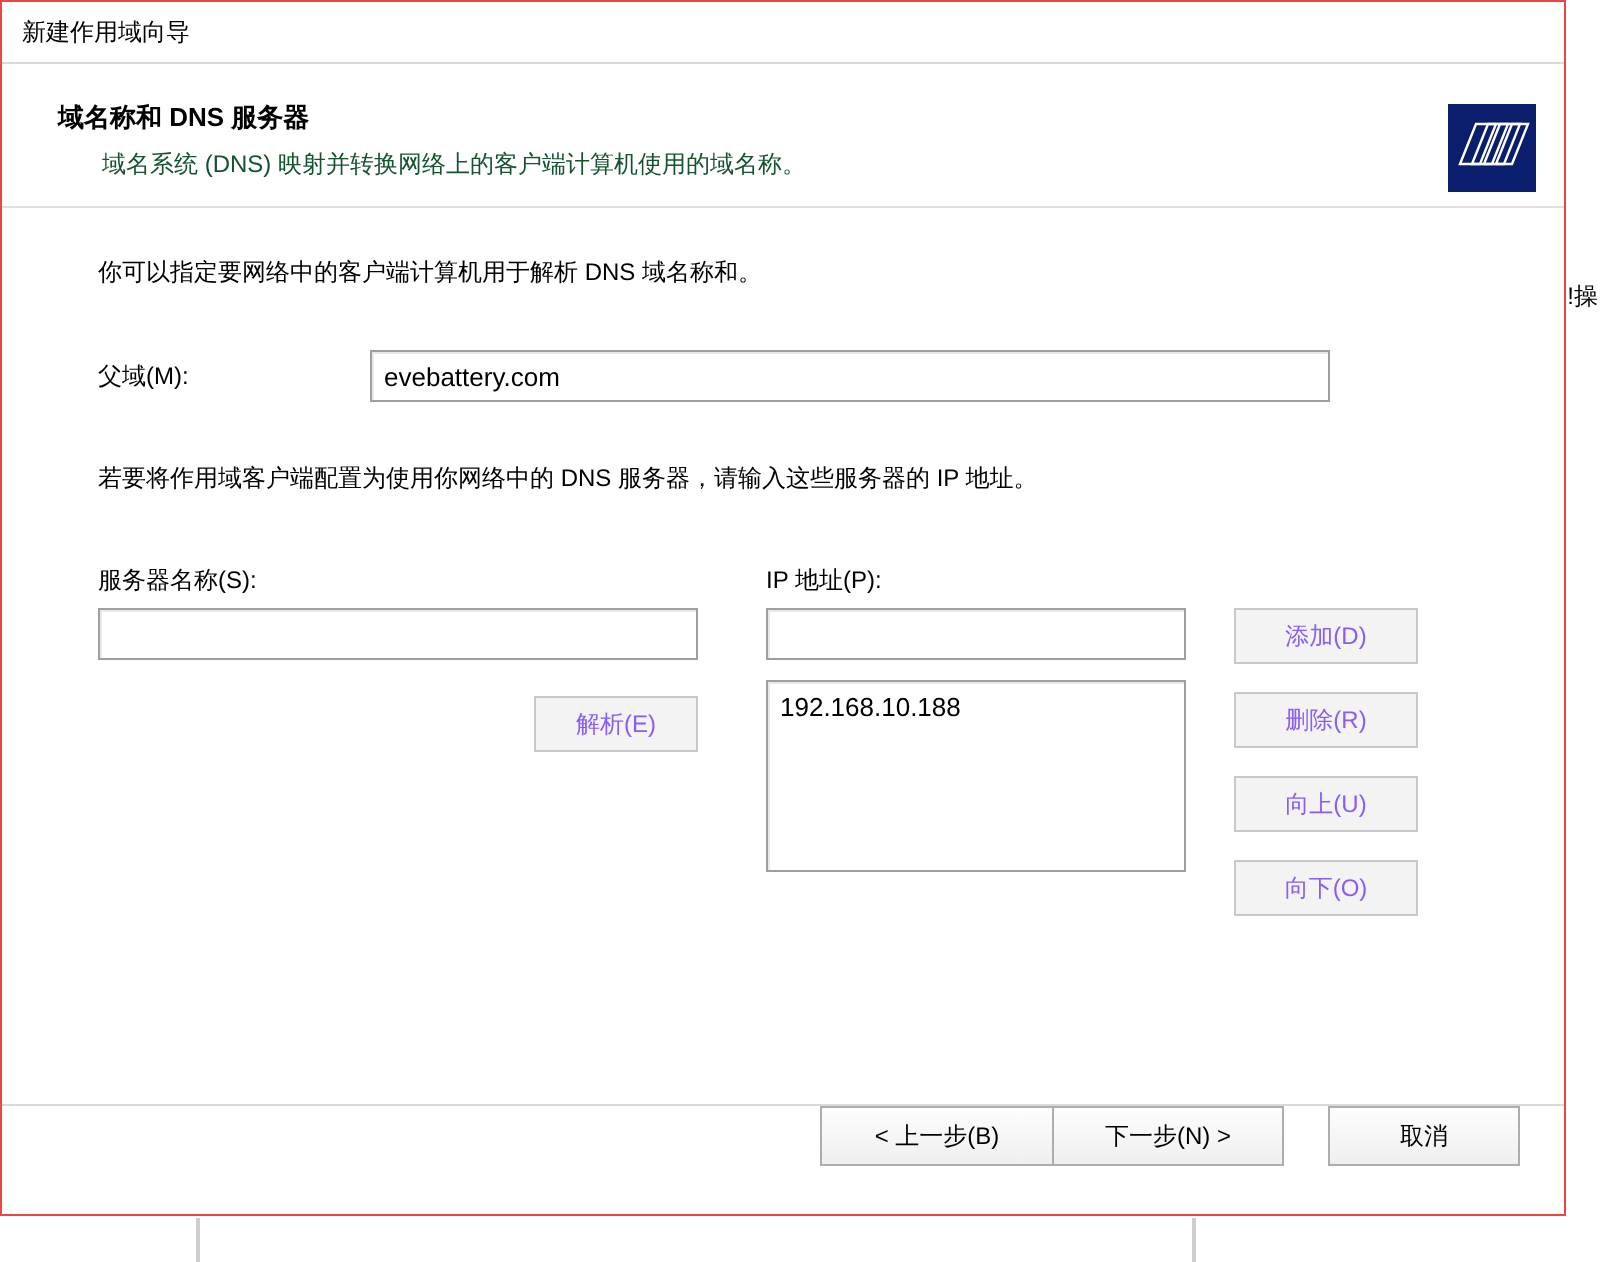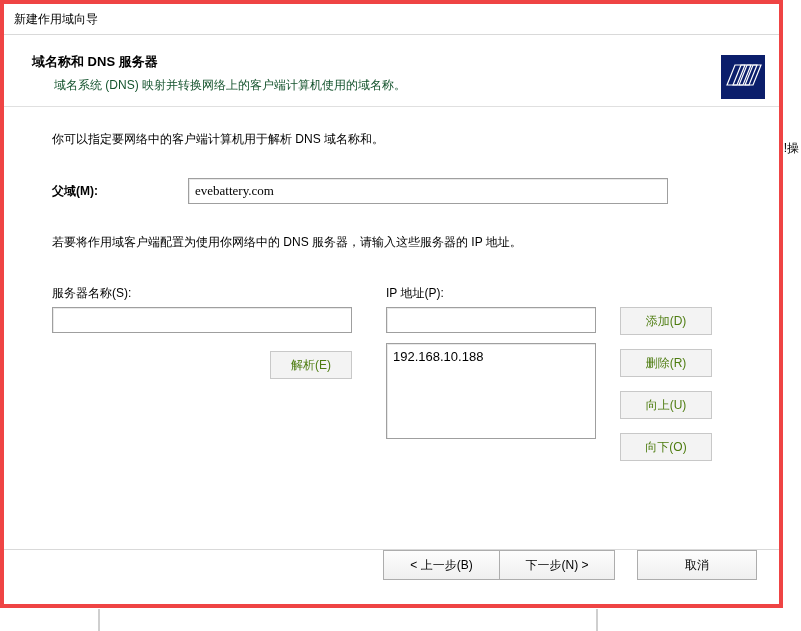--- a/index.html
+++ b/index.html
@@ -43,21 +43,21 @@
   .ghost-bottom-a { left: 98px; }
   .ghost-bottom-b { left: 596px; }
 
   
   .dialog {
     position: absolute;
     left: 0px;
     top: 0px;
     width: 783px;
     height: 608px;
-    border: 4px solid #ef4444;
+    border: 1px solid #ef4444;
     background: #ffffff;
     box-sizing: border-box;
   }
   .titlebar {
     height: 30px;
     line-height: 30px;
     background: #ffffff;
     border-bottom: 1px solid #d9d9d9;
     padding-left: 10px;
     font-size: 12px;
@@ -106,32 +106,31 @@
   .desc1 {
     margin-bottom: 30px;
   }
   .row-parent {
     display: flex;
     align-items: center;
     margin-bottom: 30px;
   }
   .lbl-parent {
     width: 136px;
-    font-weight: bold;
   }
   .input-parent {
     width: 480px;
     height: 26px;
     box-sizing: border-box;
     border: 1px solid #9f9f9f;
     box-shadow: inset 1px 1px 0 #e9e9e9;
     padding: 1px 6px;
     background: #ffffff;
     font-size: 13px;
-    font-family: Liberation Serif, serif;
+    font-family: Liberation Sans, sans-serif;
   }
   .desc2 {
     margin-bottom: 34px;
   }
 
   .grid {
     position: relative;
     height: 200px;
   }
   .col-server-lbl {
@@ -179,21 +178,21 @@
     height: 28px;
     box-sizing: border-box;
     border: 1px solid #adadad;
     background: linear-gradient(#fdfdfd,#efefef);
     font-size: 12px;
     font-family: inherit;
     cursor: pointer;
     padding: 0;
   }
   .btn[disabled] {
-    color: #4d7c0f;
+    color: #8b5cf6;
     background: #f3f3f3;
     border-color: #c8c8c8;
     cursor: default;
   }
   .btn-resolve {
     position: absolute;
     left: 218px;
     top: 66px;
     width: 82px;
   }
@@ -234,21 +233,21 @@
     border-top: 1px solid #d9d9d9;
     display: flex;
     align-items: flex-start;
     justify-content: flex-end;
     padding-right: 22px;
     gap: 0;
   }
   .footer .btn { height: 30px; }
   .btn-back  { width: 116px; border-right: none; }
   .btn-next  { width: 116px; margin-right: 22px; }
-  .btn-cancel{ width: 120px; }
+  .btn-cancel{ width: 96px; }
 </style>
 </head>
 <body>
 
 <div class="stage">
 
   <span class="title-prefix">H)</span>
 
   <div class="dialog">
 

